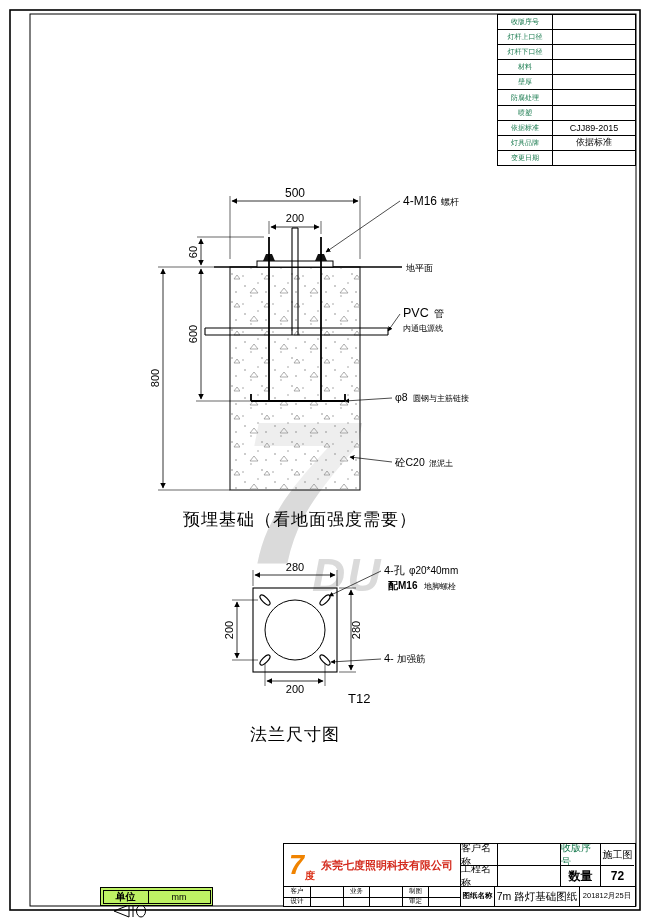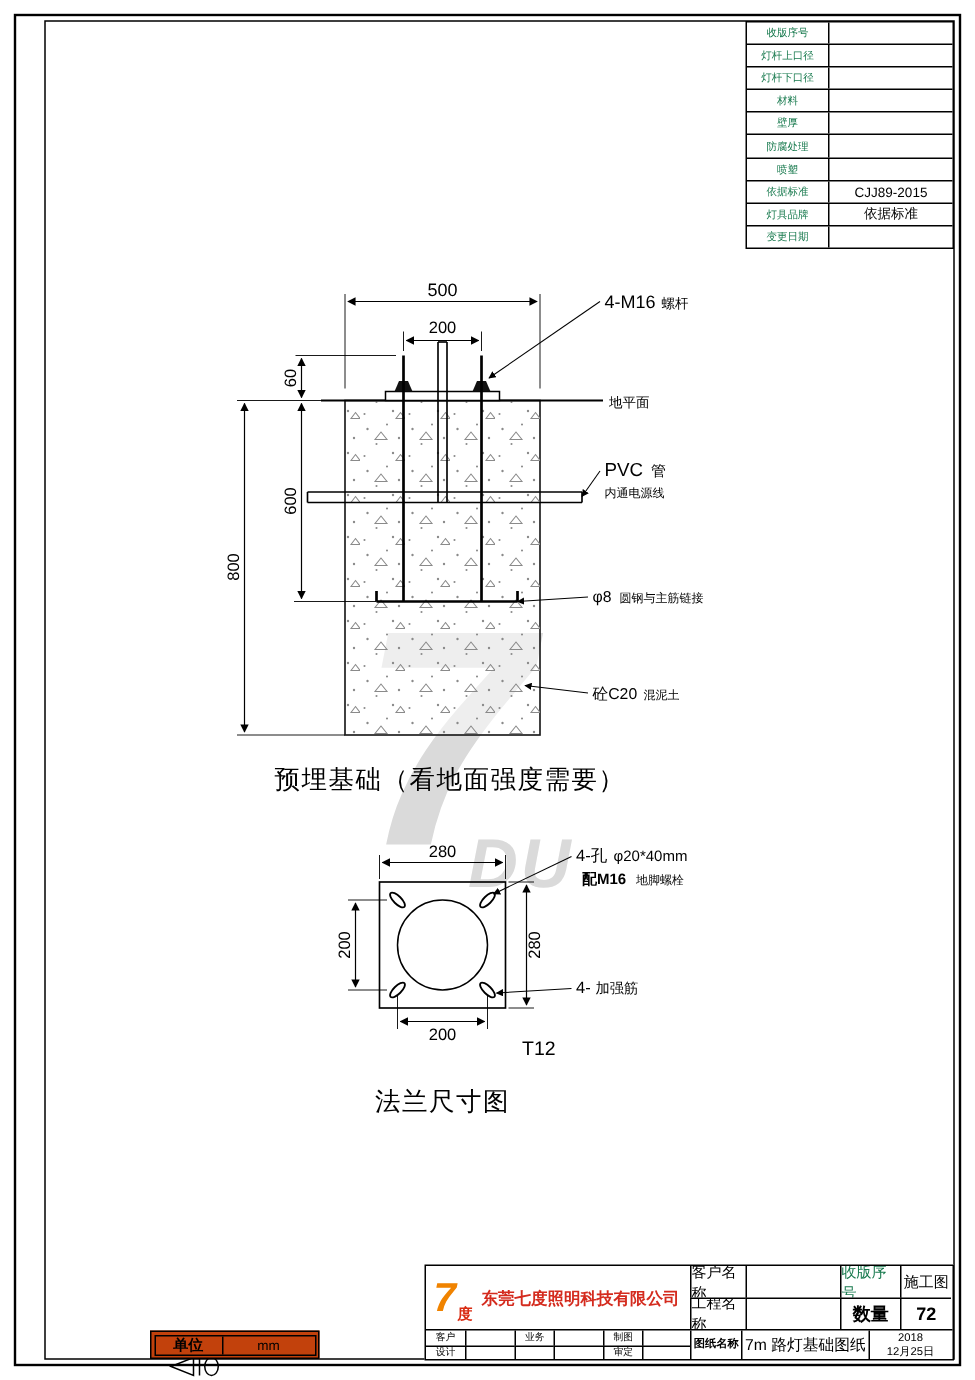--- a/index.html
+++ b/index.html
@@ -33,23 +33,23 @@
   .ldu{font-size:10px;font-weight:bold;color:#d92b12;align-self:flex-end;margin:0 2px 3px -3px}
   .company{font-size:11px;font-weight:bold;color:#d42b1e;white-space:nowrap;letter-spacing:0}
   .small-label{font-size:10px}
   .green{color:#187a4e}
   .stage-val{font-size:10px;font-weight:normal}
   .qty{font-size:12px;font-weight:bold}
   .tbb{display:grid;grid-template-columns:26px 33px 26px 33px 26px 32px 34px 85px 55px;grid-template-rows:9.5px 9.5px;border-top:1px solid #000}
   .sign{font-size:6.5px}
   .name-label{grid-column:7;grid-row:1/3;flex-direction:row;font-size:7.5px;font-weight:bold;line-height:8.5px}
   .name-val{grid-column:8;grid-row:1/3;font-size:10.5px;white-space:nowrap}
-  .date-cell{grid-column:9;grid-row:1/3;flex-direction:column;font-size:7.5px;line-height:8.5px}
-  
-  .unitbox{position:absolute;left:100px;top:887px;width:113px;height:19px;z-index:2;border:1px solid #000;box-sizing:border-box;padding:1.5px;background:#c2410c}
+  .date-cell{grid-column:9;grid-row:1/3;flex-direction:row;font-size:7.5px;line-height:8.5px}
+  
+  .unitbox{position:absolute;left:100px;top:887px;width:113px;height:19px;z-index:2;border:1px solid #000;box-sizing:border-box;padding:1.5px;background:#bef264}
   .unitinner{border:1px solid #000;box-sizing:border-box;height:100%;display:flex}
   .ulabel{width:44px;border-right:1px solid #000;font-size:10px;font-weight:bold;display:flex;align-items:center;justify-content:center}
   .uval{flex:1;font-size:9px;display:flex;align-items:center;justify-content:center}
 </style>
 </head>
 <body>
 
 <div class="wm">
   <span class="wm-big">7</span>
   <span class="wm-small">DU</span>

